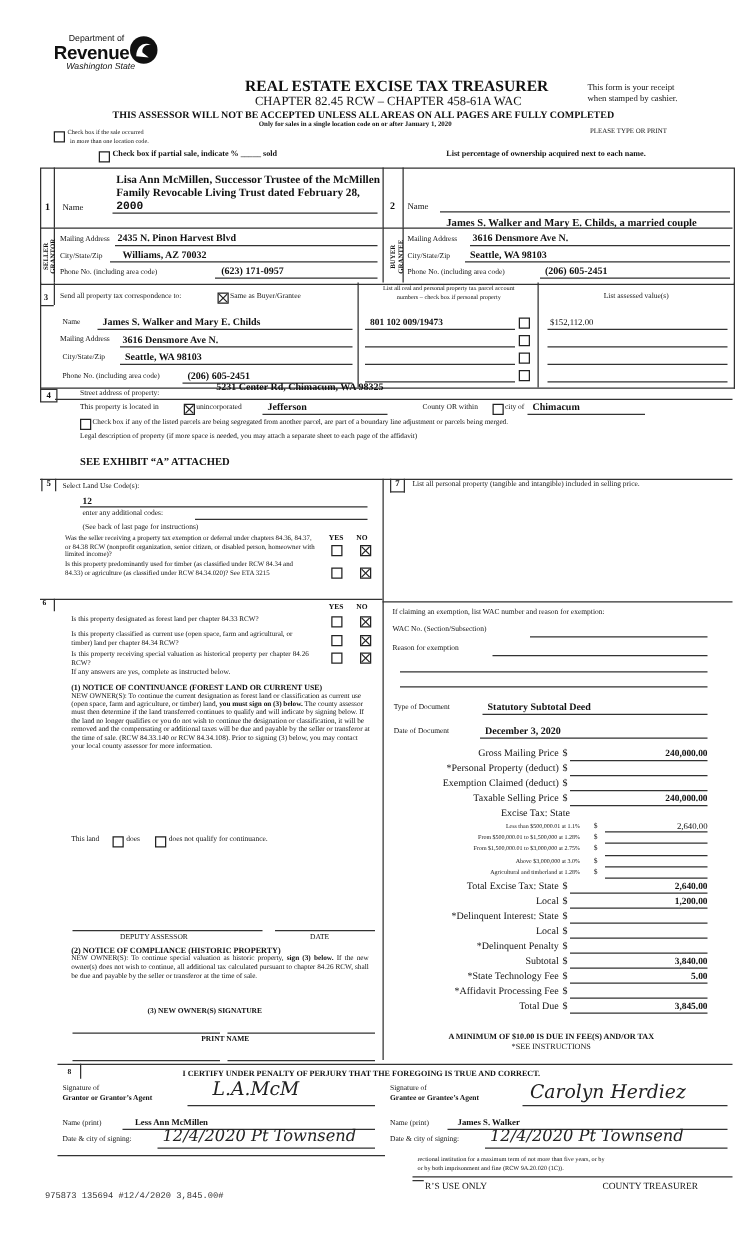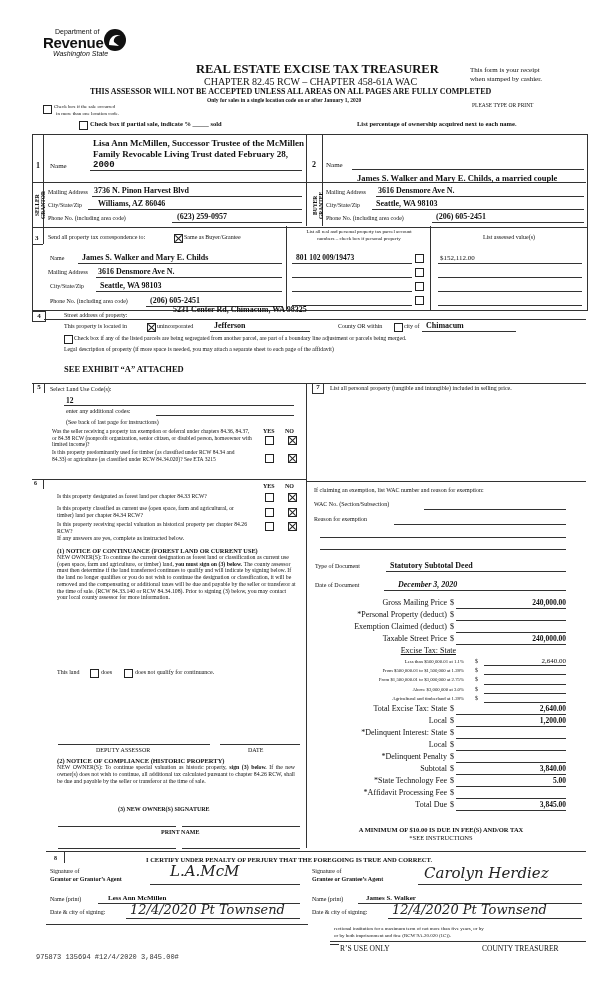--- a/index.html
+++ b/index.html
@@ -63,27 +63,27 @@
 <div class="hl" style="left:306px;top:182px;width:280px;"></div>
 
 <div class="abs b f8" style="left:36px;top:161px;">1</div>
 <div class="vert b" style="left:34px;top:186px;width:8px;height:38px;font-size:5.5px;">SELLER GRANTOR</div>
 <div class="abs f7" style="left:50px;top:162px;">Name</div>
 <div class="abs fill nowrap" style="left:93px;top:138px;text-align:center;">Lisa Ann McMillen, Successor Trustee of the McMillen</div>
 <div class="abs fill nowrap" style="left:93px;top:149px;">Family Revocable Living Trust dated February 28,</div>
 <div class="abs fill nowrap" style="left:93px;top:160px;font-family:Liberation Mono, monospace;">2000</div>
 <div class="hl" style="left:90px;top:170px;width:212px;"></div>
 <div class="abs f6 nowrap" style="left:48px;top:189px;">Mailing Address</div>
-<div class="abs fill nowrap" style="left:94px;top:186px;font-size:8px;">3736 N. Pinon Harvest Blvd</div>
+<div class="abs fill nowrap" style="left:94px;top:186px;font-size:8px;">2435 N. Pinon Harvest Blvd</div>
 <div class="hl" style="left:92px;top:196px;width:210px;"></div>
 <div class="abs f6 nowrap" style="left:48px;top:202px;">City/State/Zip</div>
-<div class="abs fill nowrap" style="left:98px;top:199px;font-size:8px;">Williams, AZ 86046</div>
+<div class="abs fill nowrap" style="left:98px;top:199px;font-size:8px;">Williams, AZ 70032</div>
 <div class="hl" style="left:88px;top:209px;width:214px;"></div>
 <div class="abs f6 nowrap" style="left:48px;top:215px;">Phone No. (including area code)</div>
-<div class="abs fill nowrap" style="left:177px;top:212px;font-size:8px;">(623) 259-0957</div>
+<div class="abs fill nowrap" style="left:177px;top:212px;font-size:8px;">(623) 171-0957</div>
 <div class="hl" style="left:172px;top:222px;width:130px;"></div>
 
 <div class="abs b f8" style="left:312px;top:160px;">2</div>
 <div class="vert b" style="left:312px;top:186px;width:8px;height:38px;font-size:5.5px;">BUYER GRANTEE</div>
 <div class="abs f7" style="left:326px;top:161px;">Name</div>
 <div class="abs fill nowrap" style="left:357px;top:159px;font-size:8.5px;margin-top:14px;">James S. Walker and Mary E. Childs, a married couple</div>
 <div class="hl" style="left:352px;top:169px;width:232px;"></div>
 <div class="abs f6 nowrap" style="left:326px;top:189px;">Mailing Address</div>
 <div class="abs fill nowrap" style="left:378px;top:186px;font-size:8px;">3616 Densmore Ave N.</div>
 <div class="hl" style="left:376px;top:196px;width:208px;"></div>
@@ -250,21 +250,21 @@
 <div class="hl" style="left:424px;top:509px;width:142px;"></div>
 <div class="abs f6 nowrap" style="left:314px;top:516px;">Reason for exemption</div>
 <div class="hl" style="left:394px;top:524px;width:172px;"></div>
 <div class="hl" style="left:320px;top:537px;width:246px;"></div>
 <div class="hl" style="left:320px;top:549px;width:246px;"></div>
 
 <div class="abs f6 nowrap" style="left:315px;top:563px;">Type of Document</div>
 <div class="abs fill nowrap" style="left:390px;top:561px;font-size:8px;">Statutory Subtotal Deed</div>
 <div class="hl" style="left:386px;top:571px;width:180px;"></div>
 <div class="abs f6 nowrap" style="left:315px;top:582px;">Date of Document</div>
-<div class="abs fill nowrap" style="left:398px;top:580px;font-size:8px;font-style:italic;">December 3, 2020</div>
+<div class="abs fill nowrap" style="left:388px;top:580px;font-size:8px;">December 3, 2020</div>
 <div class="hl" style="left:384px;top:590px;width:182px;"></div>
 
 <div id="tax-lines">
     <div>
       <div class="abs nowrap right" style="left: 306px; top: 598px; width: 141px; font-size: 8px;">Gross Mailing Price</div>
       <div class="abs" style="left: 450px; top: 598px; font-size: 8px;">$</div>
       <div class="hl" style="left: 456px; top: 608px; width: 110px;"></div>
       <div class="abs nowrap right" style="left: 456px; top: 598px; width: 110px; font-size: 7.5px; font-weight: bold;">240,000.00</div>
     </div>
     <div>
@@ -273,27 +273,27 @@
       <div class="hl" style="left: 456px; top: 620px; width: 110px;"></div>
       <div class="abs nowrap right" style="left: 456px; top: 610px; width: 110px; font-size: 7.5px; font-weight: bold;"></div>
     </div>
     <div>
       <div class="abs nowrap right" style="left: 306px; top: 622px; width: 141px; font-size: 8px;">Exemption Claimed (deduct)</div>
       <div class="abs" style="left: 450px; top: 622px; font-size: 8px;">$</div>
       <div class="hl" style="left: 456px; top: 632px; width: 110px;"></div>
       <div class="abs nowrap right" style="left: 456px; top: 622px; width: 110px; font-size: 7.5px; font-weight: bold;"></div>
     </div>
     <div>
-      <div class="abs nowrap right" style="left: 306px; top: 634px; width: 141px; font-size: 8px;">Taxable Street Price</div>
+      <div class="abs nowrap right" style="left: 306px; top: 634px; width: 141px; font-size: 8px;">Taxable Selling Price</div>
       <div class="abs" style="left: 450px; top: 634px; font-size: 8px;">$</div>
       <div class="hl" style="left: 456px; top: 644px; width: 110px;"></div>
       <div class="abs nowrap right" style="left: 456px; top: 634px; width: 110px; font-size: 7.5px; font-weight: bold;">240,000.00</div>
     </div>
     <div>
-      <div class="abs nowrap right" style="left: 306px; top: 646px; width: 150px; font-size: 8px; text-decoration: underline;">Excise Tax:  State</div>
+      <div class="abs nowrap right" style="left: 306px; top: 646px; width: 150px; font-size: 8px;">Excise Tax:  State</div>
     </div>
     <div>
       <div class="abs nowrap right" style="left: 306px; top: 659px; width: 158px; font-size: 4.8px;">Less than $500,000.01 at 1.1%</div>
       <div class="abs" style="left: 475px; top: 658px; font-size: 6px;">$</div>
       <div class="hl" style="left: 484px; top: 665.2px; width: 82px;"></div>
       <div class="abs nowrap right" style="left: 484px; top: 657px; width: 82px; font-size: 7px;">2,640.00</div>
     </div>
     <div>
       <div class="abs nowrap right" style="left: 306px; top: 668.2px; width: 158px; font-size: 4.8px;">From $500,000.01 to $1,500,000 at 1.28%</div>
       <div class="abs" style="left: 475px; top: 667.2px; font-size: 6px;">$</div>

